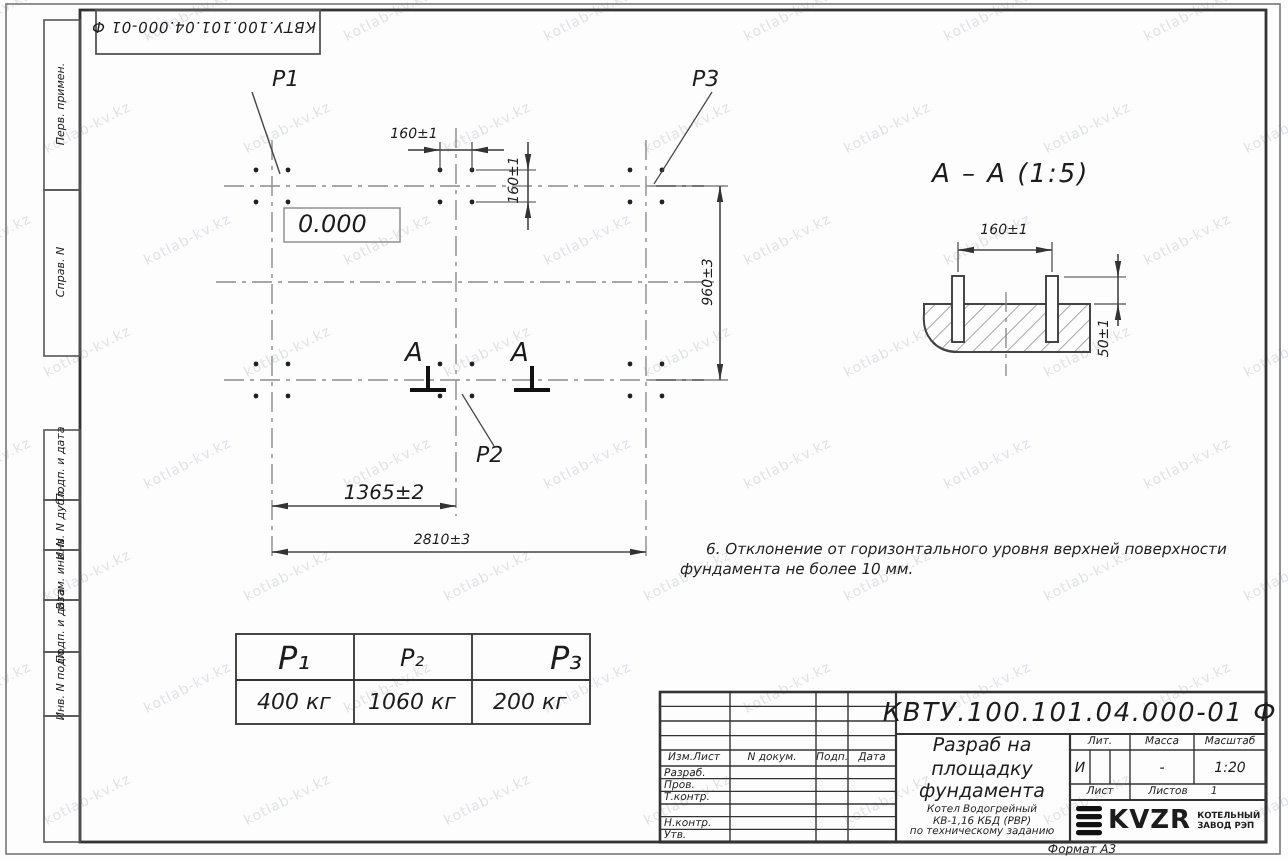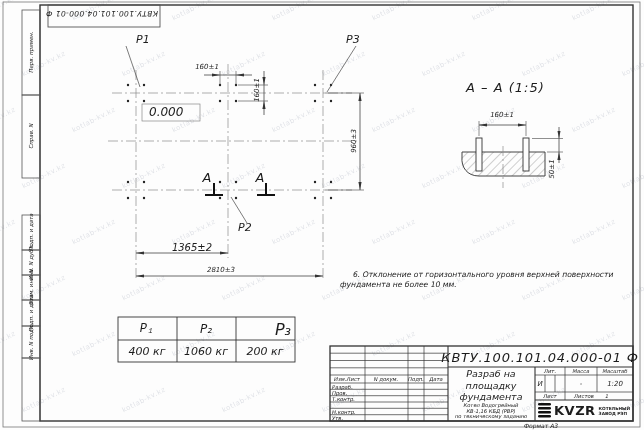--- a/index.html
+++ b/index.html
@@ -257,21 +257,21 @@
   <div class="abs it ctr" style="left:221px;top:270px;font-size:7px;">2810±3</div>
 
   <div class="abs it" style="left:466px;top:80px;font-size:13px;letter-spacing:1px;">А – А (1:5)</div>
   <div class="abs it ctr" style="left:502px;top:115px;font-size:7px;">160±1</div>
   <div class="abs it rot90" style="left:552px;top:169px;font-size:7px;">50±1</div>
 
   <div class="abs" style="left:340px;top:270px;width:298px;">
     <div class="note">6. Отклонение от горизонтального уровня верхней поверхности фундамента не более 10 мм.</div>
   </div>
 
-  <div class="abs it ctr" style="left:147px;top:329px;font-size:12px;font-family:Liberation Mono, monospace;">P₁</div>
+  <div class="abs it ctr" style="left:147px;top:329px;font-size:16px;">P₁</div>
   <div class="abs it ctr" style="left:206px;top:329px;font-size:12px;">P₂</div>
   <div class="abs it ctr" style="left:283px;top:329px;font-size:16px;text-align:center;">P₃</div>
   <div class="abs it ctr" style="left:147px;top:351px;font-size:11px;">400 кг</div>
   <div class="abs it ctr" style="left:206px;top:351px;font-size:11px;">1060 кг</div>
   <div class="abs it ctr" style="left:265px;top:351px;font-size:11px;">200 кг</div>
 
   <div class="abs it ctr" style="left:540px;top:357px;font-size:13px;letter-spacing:.8px;">КВТУ.100.101.04.000-01 Ф</div>
 
   <div class="abs tb-small ctr" style="left:347px;top:379px;">Изм.Лист</div>
   <div class="abs tb-small ctr" style="left:386px;top:379px;">N докум.</div>

